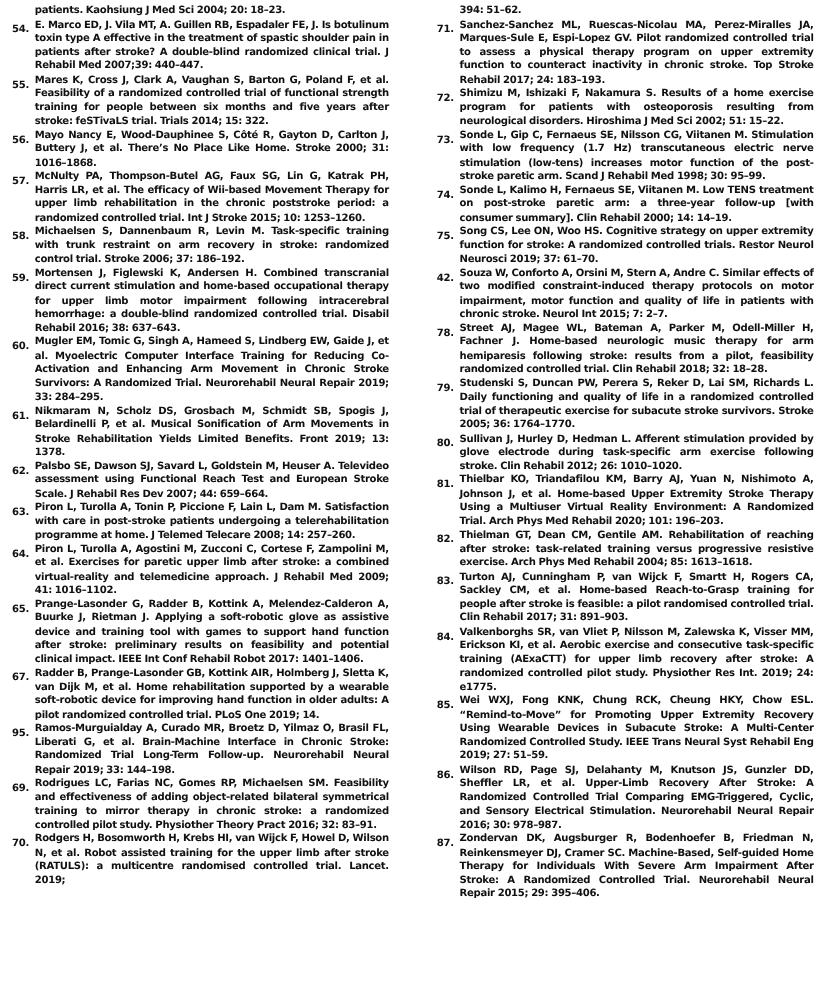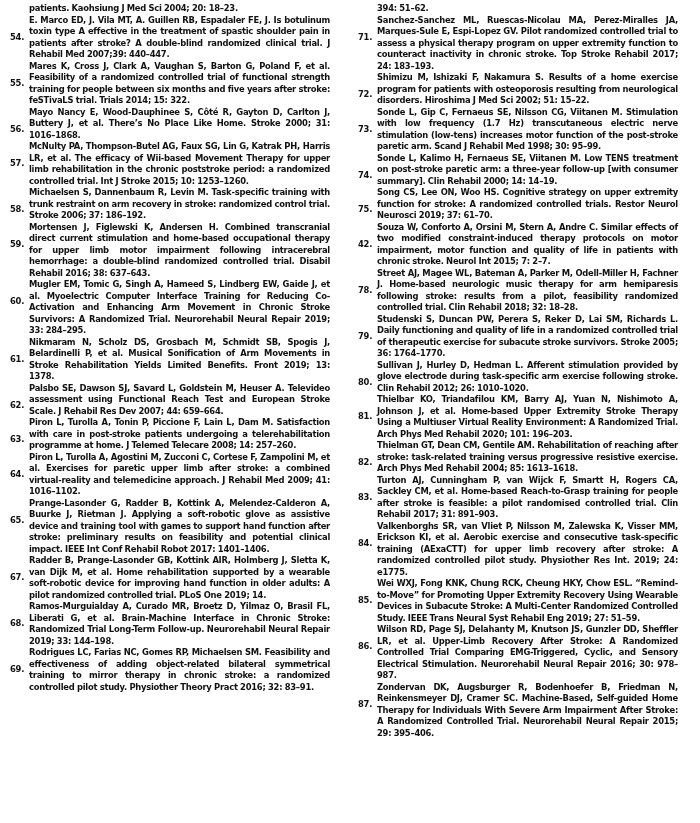--- a/index.html
+++ b/index.html
@@ -6,21 +6,21 @@
     margin: 0;
     padding: 0;
     background: #ffffff;
   }
   .page {
     width: 700px;
     height: 823px;
     box-sizing: border-box;
     background: #ffffff;
     display: flex;
-    gap: 28px;
+    gap: 40px;
     padding: 3px 22px 6px 10px;
     overflow: hidden;
     font-family: "DejaVu Sans", sans-serif;
     font-weight: bold;
     color: #111111;
   }
   .col {
     flex: 1 1 0;
     min-width: 0;
   }
@@ -35,21 +35,21 @@
   .cont {
     padding-left: 19px;
   }
   .ref {
     position: relative;
     padding-left: 19px;
   }
   .refnum {
     position: absolute;
     left: 0;
-    top: 17px;
+    top: 4px;
     letter-spacing: -0.25px;
   }
 </style>
 </head>
 <body>
 
 <div class="page">
   <section class="col">
     <p class="cont">patients. Kaohsiung J Med Sci 2004; 20: 18–23.</p>
     <div class="reflist">
@@ -59,22 +59,23 @@
         <p class="ref"><span class="refnum">57.</span><span class="reftext">McNulty PA, Thompson-Butel AG, Faux SG, Lin G, Katrak PH, Harris LR, et al. The efficacy of Wii-based Movement Therapy for upper limb rehabilitation in the chronic poststroke period: a randomized controlled trial. Int J Stroke 2015; 10: 1253–1260.</span></p>
         <p class="ref"><span class="refnum">58.</span><span class="reftext">Michaelsen S, Dannenbaum R, Levin M. Task-specific training with trunk restraint on arm recovery in stroke: randomized control trial. Stroke 2006; 37: 186–192.</span></p>
         <p class="ref"><span class="refnum">59.</span><span class="reftext">Mortensen J, Figlewski K, Andersen H. Combined transcranial direct current stimulation and home-based occupational therapy for upper limb motor impairment following intracerebral hemorrhage: a double-blind randomized controlled trial. Disabil Rehabil 2016; 38: 637–643.</span></p>
         <p class="ref"><span class="refnum">60.</span><span class="reftext">Mugler EM, Tomic G, Singh A, Hameed S, Lindberg EW, Gaide J, et al. Myoelectric Computer Interface Training for Reducing Co-Activation and Enhancing Arm Movement in Chronic Stroke Survivors: A Randomized Trial. Neurorehabil Neural Repair 2019; 33: 284–295.</span></p>
         <p class="ref"><span class="refnum">61.</span><span class="reftext">Nikmaram N, Scholz DS, Grosbach M, Schmidt SB, Spogis J, Belardinelli P, et al. Musical Sonification of Arm Movements in Stroke Rehabilitation Yields Limited Benefits. Front 2019; 13: 1378.</span></p>
         <p class="ref"><span class="refnum">62.</span><span class="reftext">Palsbo SE, Dawson SJ, Savard L, Goldstein M, Heuser A. Televideo assessment using Functional Reach Test and European Stroke Scale. J Rehabil Res Dev 2007; 44: 659–664.</span></p>
         <p class="ref"><span class="refnum">63.</span><span class="reftext">Piron L, Turolla A, Tonin P, Piccione F, Lain L, Dam M. Satisfaction with care in post-stroke patients undergoing a telerehabilitation programme at home. J Telemed Telecare 2008; 14: 257–260.</span></p>
         <p class="ref"><span class="refnum">64.</span><span class="reftext">Piron L, Turolla A, Agostini M, Zucconi C, Cortese F, Zampolini M, et al. Exercises for paretic upper limb after stroke: a combined virtual-reality and telemedicine approach. J Rehabil Med 2009; 41: 1016–1102.</span></p>
         <p class="ref"><span class="refnum">65.</span><span class="reftext">Prange-Lasonder G, Radder B, Kottink A, Melendez-Calderon A, Buurke J, Rietman J. Applying a soft-robotic glove as assistive device and training tool with games to support hand function after stroke: preliminary results on feasibility and potential clinical impact. IEEE Int Conf Rehabil Robot 2017: 1401–1406.</span></p>
         <p class="ref"><span class="refnum">67.</span><span class="reftext">Radder B, Prange-Lasonder GB, Kottink AIR, Holmberg J, Sletta K, van Dijk M, et al. Home rehabilitation supported by a wearable soft-robotic device for improving hand function in older adults: A pilot randomized controlled trial. PLoS One 2019; 14.</span></p>
-        <p class="ref"><span class="refnum">68.</span><span class="reftext">Ramos-Murguialday A, Curado MR, Broetz D, Yilmaz O, Brasil FL, Liberati G, et al. Brain-Machine Interface in Chronic Stroke: Randomized Trial Long-Term Follow-up. Neurorehabil Neural Repair 2019; 33: 144–198.</span></p>
+        <p class="ref"><span class="refnum">95.</span><span class="reftext">Ramos-Murguialday A, Curado MR, Broetz D, Yilmaz O, Brasil FL, Liberati G, et al. Brain-Machine Interface in Chronic Stroke: Randomized Trial Long-Term Follow-up. Neurorehabil Neural Repair 2019; 33: 144–198.</span></p>
         <p class="ref"><span class="refnum">69.</span><span class="reftext">Rodrigues LC, Farias NC, Gomes RP, Michaelsen SM. Feasibility and effectiveness of adding object-related bilateral symmetrical training to mirror therapy in chronic stroke: a randomized controlled pilot study. Physiother Theory Pract 2016; 32: 83–91.</span></p>
+        <p class="ref"><span class="refnum">70.</span><span class="reftext">Rodgers H, Bosomworth H, Krebs HI, van Wijck F, Howel D, Wilson N, et al. Robot assisted training for the upper limb after stroke (RATULS): a multicentre randomised controlled trial. Lancet. 2019;</span></p>
       </div>
   </section>
   <section class="col">
     <p class="cont">394: 51–62.</p>
     <div class="reflist">
         <p class="ref"><span class="refnum">71.</span><span class="reftext">Sanchez-Sanchez ML, Ruescas-Nicolau MA, Perez-Miralles JA, Marques-Sule E, Espi-Lopez GV. Pilot randomized controlled trial to assess a physical therapy program on upper extremity function to counteract inactivity in chronic stroke. Top Stroke Rehabil 2017; 24: 183–193.</span></p>
         <p class="ref"><span class="refnum">72.</span><span class="reftext">Shimizu M, Ishizaki F, Nakamura S. Results of a home exercise program for patients with osteoporosis resulting from neurological disorders. Hiroshima J Med Sci 2002; 51: 15–22.</span></p>
         <p class="ref"><span class="refnum">73.</span><span class="reftext">Sonde L, Gip C, Fernaeus SE, Nilsson CG, Viitanen M. Stimulation with low frequency (1.7 Hz) transcutaneous electric nerve stimulation (low-tens) increases motor function of the post-stroke paretic arm. Scand J Rehabil Med 1998; 30: 95–99.</span></p>
         <p class="ref"><span class="refnum">74.</span><span class="reftext">Sonde L, Kalimo H, Fernaeus SE, Viitanen M. Low TENS treatment on post-stroke paretic arm: a three-year follow-up [with consumer summary]. Clin Rehabil 2000; 14: 14–19.</span></p>
         <p class="ref"><span class="refnum">75.</span><span class="reftext">Song CS, Lee ON, Woo HS. Cognitive strategy on upper extremity function for stroke: A randomized controlled trials. Restor Neurol Neurosci 2019; 37: 61–70.</span></p>

